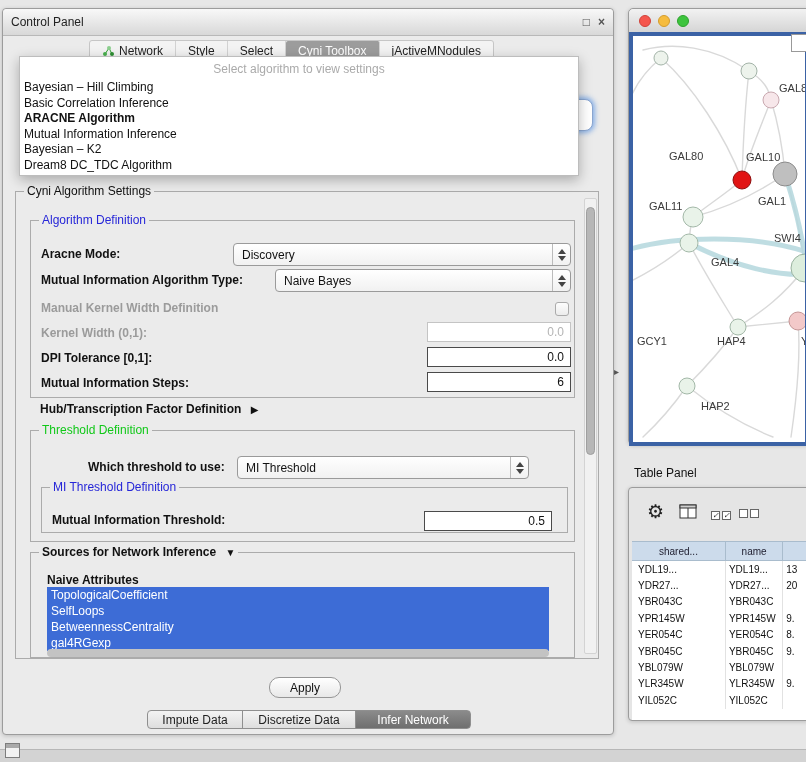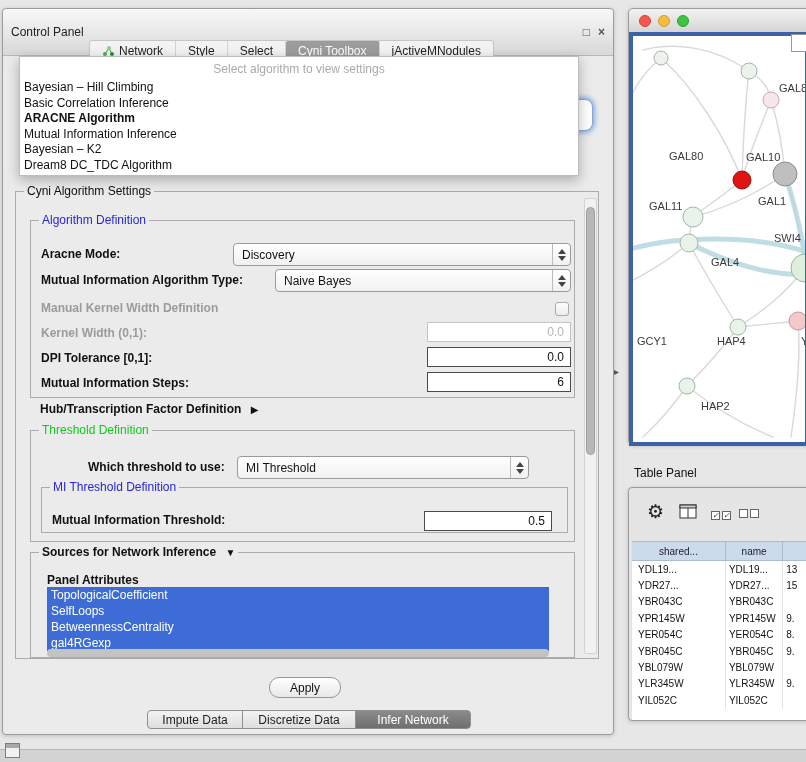--- a/index.html
+++ b/index.html
@@ -3,21 +3,21 @@
 <meta charset="utf-8">
 <style>
   html,body{margin:0;padding:0;}
   #root{position:relative;width:806px;height:762px;background:#e7e7e7;overflow:hidden;
         font-family:"Liberation Sans",sans-serif;font-size:12px;color:#111;}
   .abs{position:absolute;}
   
   .win{position:absolute;background:#ebebeb;border:1px solid #9c9c9c;border-radius:4px;
        box-shadow:0 1px 4px rgba(0,0,0,.18);box-sizing:border-box;}
   .titlebar{height:22px;background:linear-gradient(#f8f8f8,#d8d8d8);border-bottom:1px solid #b8b8b8;
-            border-radius:4px 4px 0 0;display:flex;align-items:center;padding:12px 8px;color:#222;}
+            border-radius:4px 4px 0 0;display:flex;align-items:center;padding:2px 8px;color:#222;}
   .titlebar .spacer{flex:1;}
   .tb-icon{color:#555;font-size:12px;margin-left:8px;cursor:default;line-height:12px;}
   
   .tabbar{position:absolute;display:flex;align-items:stretch;height:21px;background:#f3f3f3;
           border:1px solid #c6c6c6;border-radius:3px;box-sizing:border-box;}
   .tab{display:flex;align-items:center;gap:4px;padding:0 12px;border-right:1px solid #d2d2d2;color:#222;white-space:nowrap;}
   .tab:last-child{border-right:none;}
   .tab.selected{background:#9c9c9c;color:#fff;border-radius:2px;}
   
   .popup{position:absolute;background:#fff;border:1px solid #bdbdbd;box-shadow:0 4px 12px rgba(0,0,0,.28);
@@ -193,21 +193,21 @@
             <span>0.5</span>
           </div>
         </div>
       </div>
 
       <div class="group" style="left:14px;top:360px;width:545px;height:106px;">
         <span class="gtitle">
           <b>Sources for Network Inference</b>
           <span class="tri-char">▼</span>
         </span>
-        <span class="lbl" style="left:16px;top:20px;">Panel Attributes</span>
+        <span class="lbl" style="left:16px;top:20px;">Naive Attributes</span>
         <div class="attr-list" style="left:16px;top:34px;width:502px;height:64px;">
           <div class="li">TopologicalCoefficient</div>
           <div class="li">SelfLoops</div>
           <div class="li">BetweennessCentrality</div>
           <div class="li">gal4RGexp</div>
         </div>
         <div class="hbar" style="left:16px;top:96px;width:502px;height:8px;"></div>
       </div>
 
       <div class="vscroll" style="left:568px;top:6px;height:456px;">
@@ -322,21 +322,21 @@
       </div>
       <div>
         <div class="tr">
           <div class="td" style="width:95px;padding-left:6px;">YDL19...</div>
           <div class="td" style="width:58px;padding-left:3px;">YDL19...</div>
           <div class="td" style="width:24px;padding-left:3px;border-right:none;">13</div>
         </div>
         <div class="tr">
           <div class="td" style="width:95px;padding-left:6px;">YDR27...</div>
           <div class="td" style="width:58px;padding-left:3px;">YDR27...</div>
-          <div class="td" style="width:24px;padding-left:3px;border-right:none;">15</div>
+          <div class="td" style="width:24px;padding-left:3px;border-right:none;">20</div>
         </div>
         <div class="tr">
           <div class="td" style="width:95px;padding-left:6px;">YBR043C</div>
           <div class="td" style="width:58px;padding-left:3px;">YBR043C</div>
           <div class="td" style="width:24px;padding-left:3px;border-right:none;"></div>
         </div>
         <div class="tr">
           <div class="td" style="width:95px;padding-left:6px;">YPR145W</div>
           <div class="td" style="width:58px;padding-left:3px;">YPR145W</div>
           <div class="td" style="width:24px;padding-left:3px;border-right:none;">9.</div>

